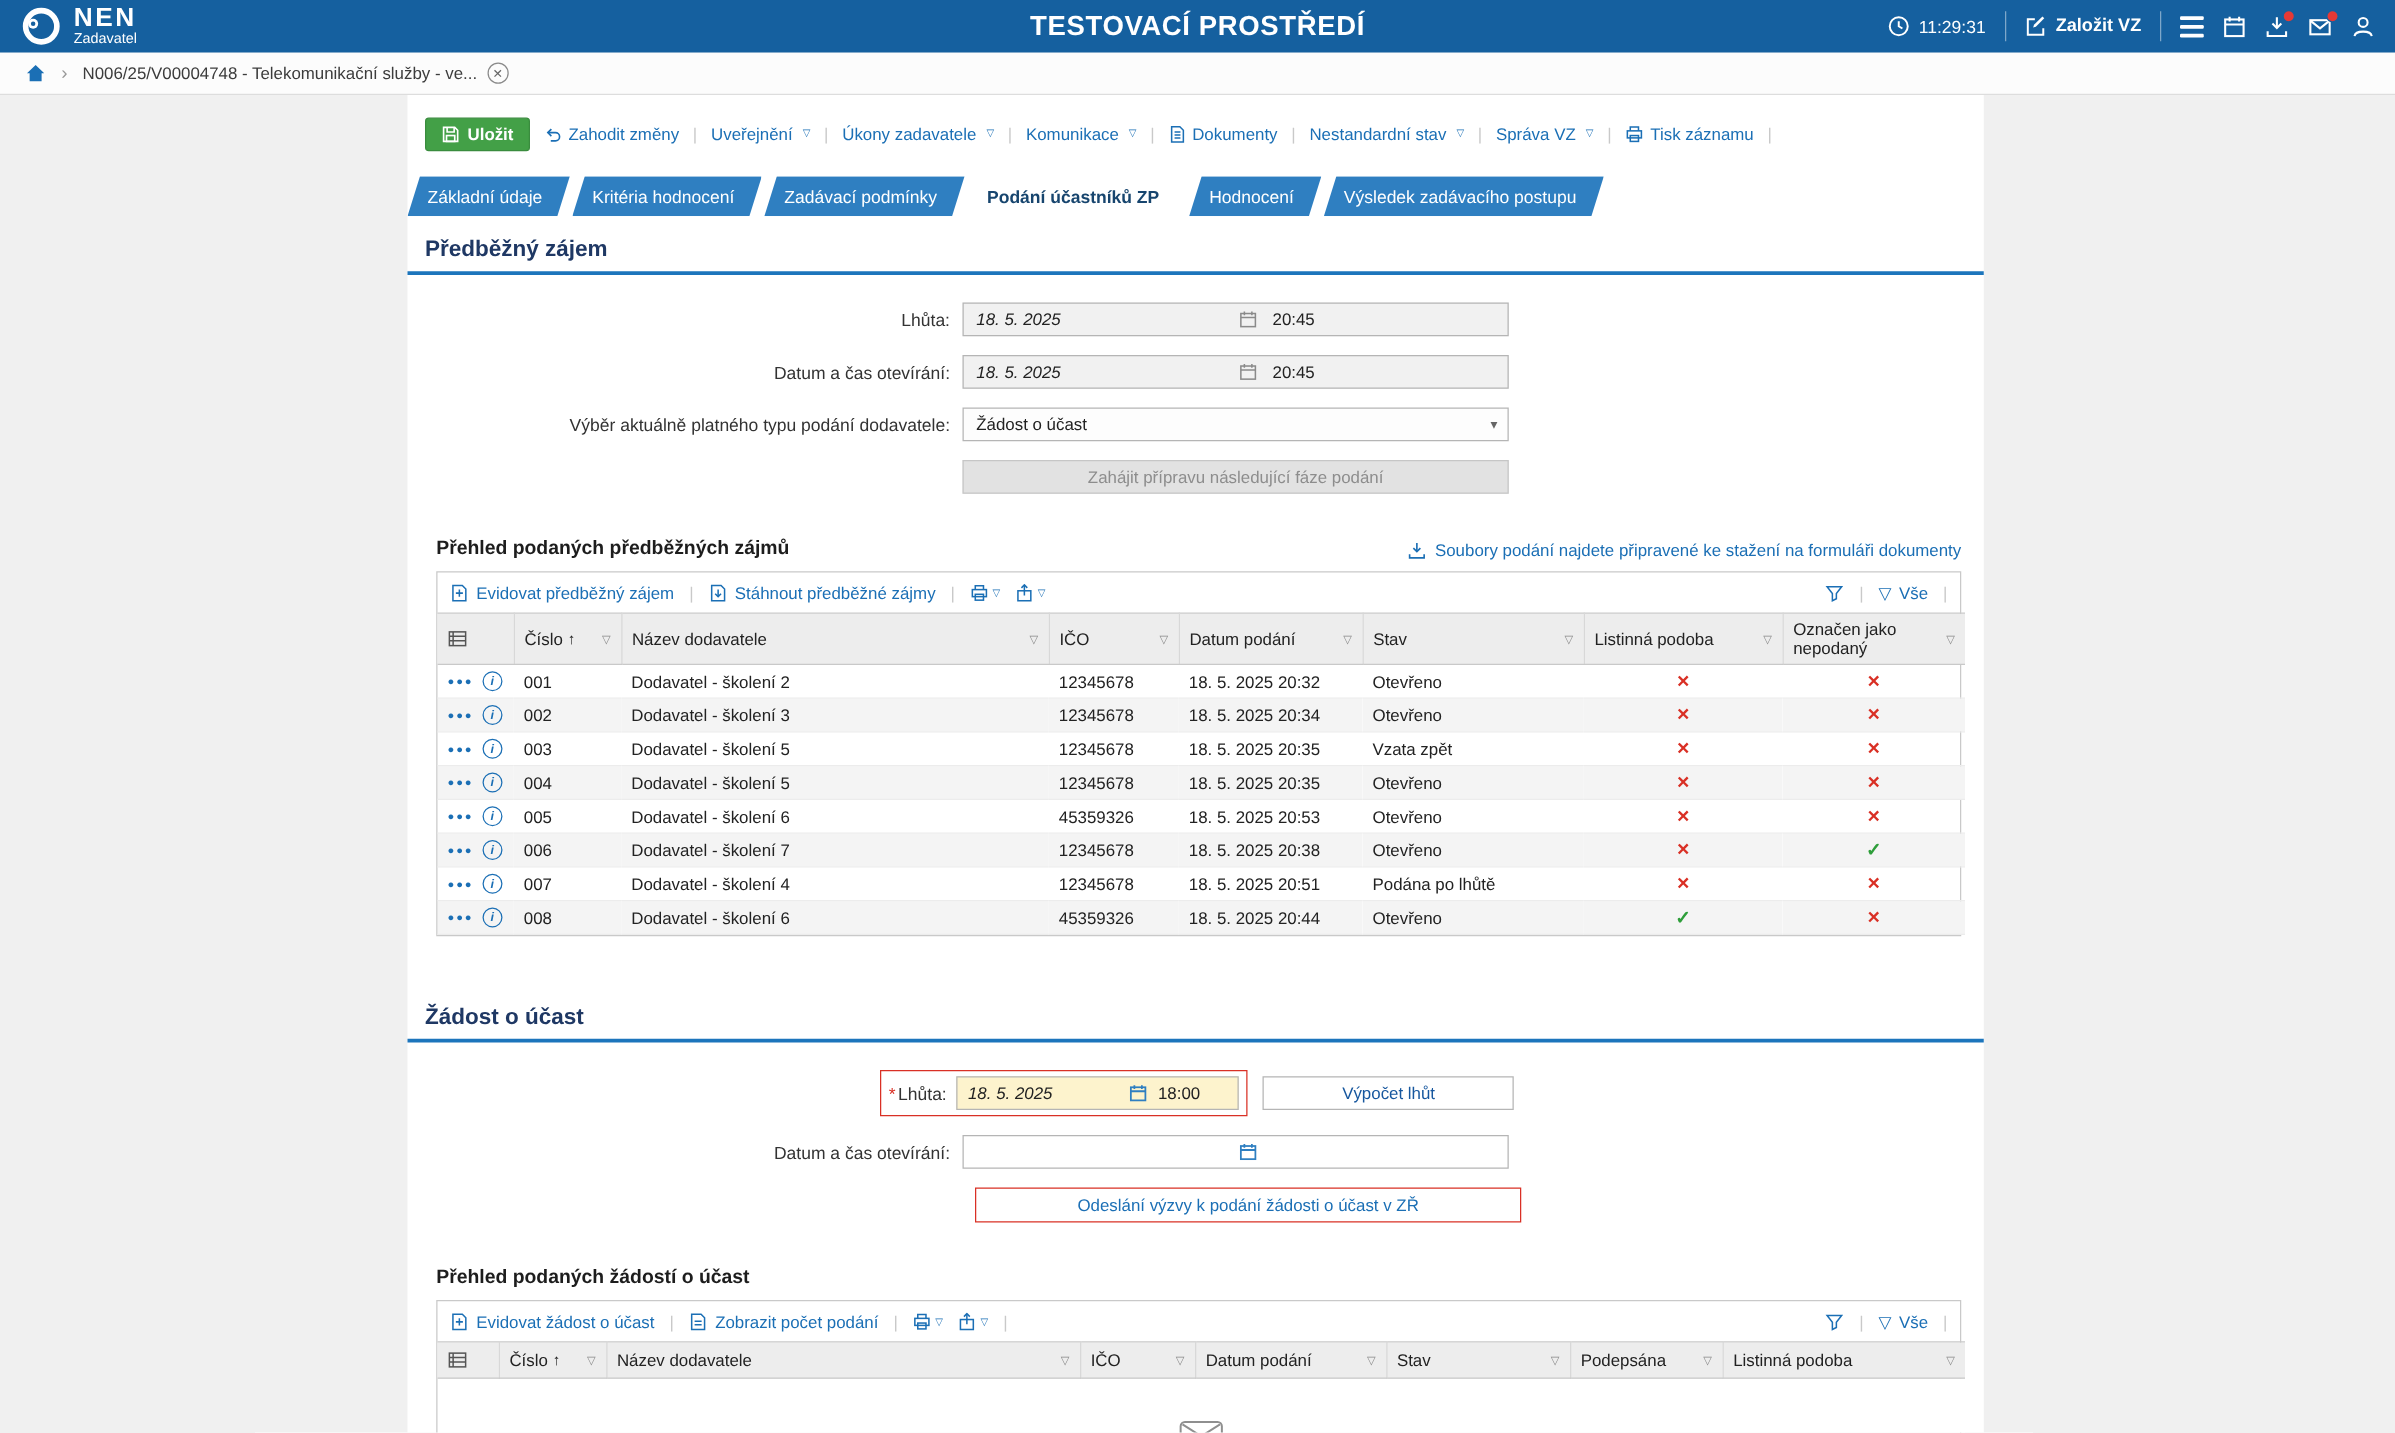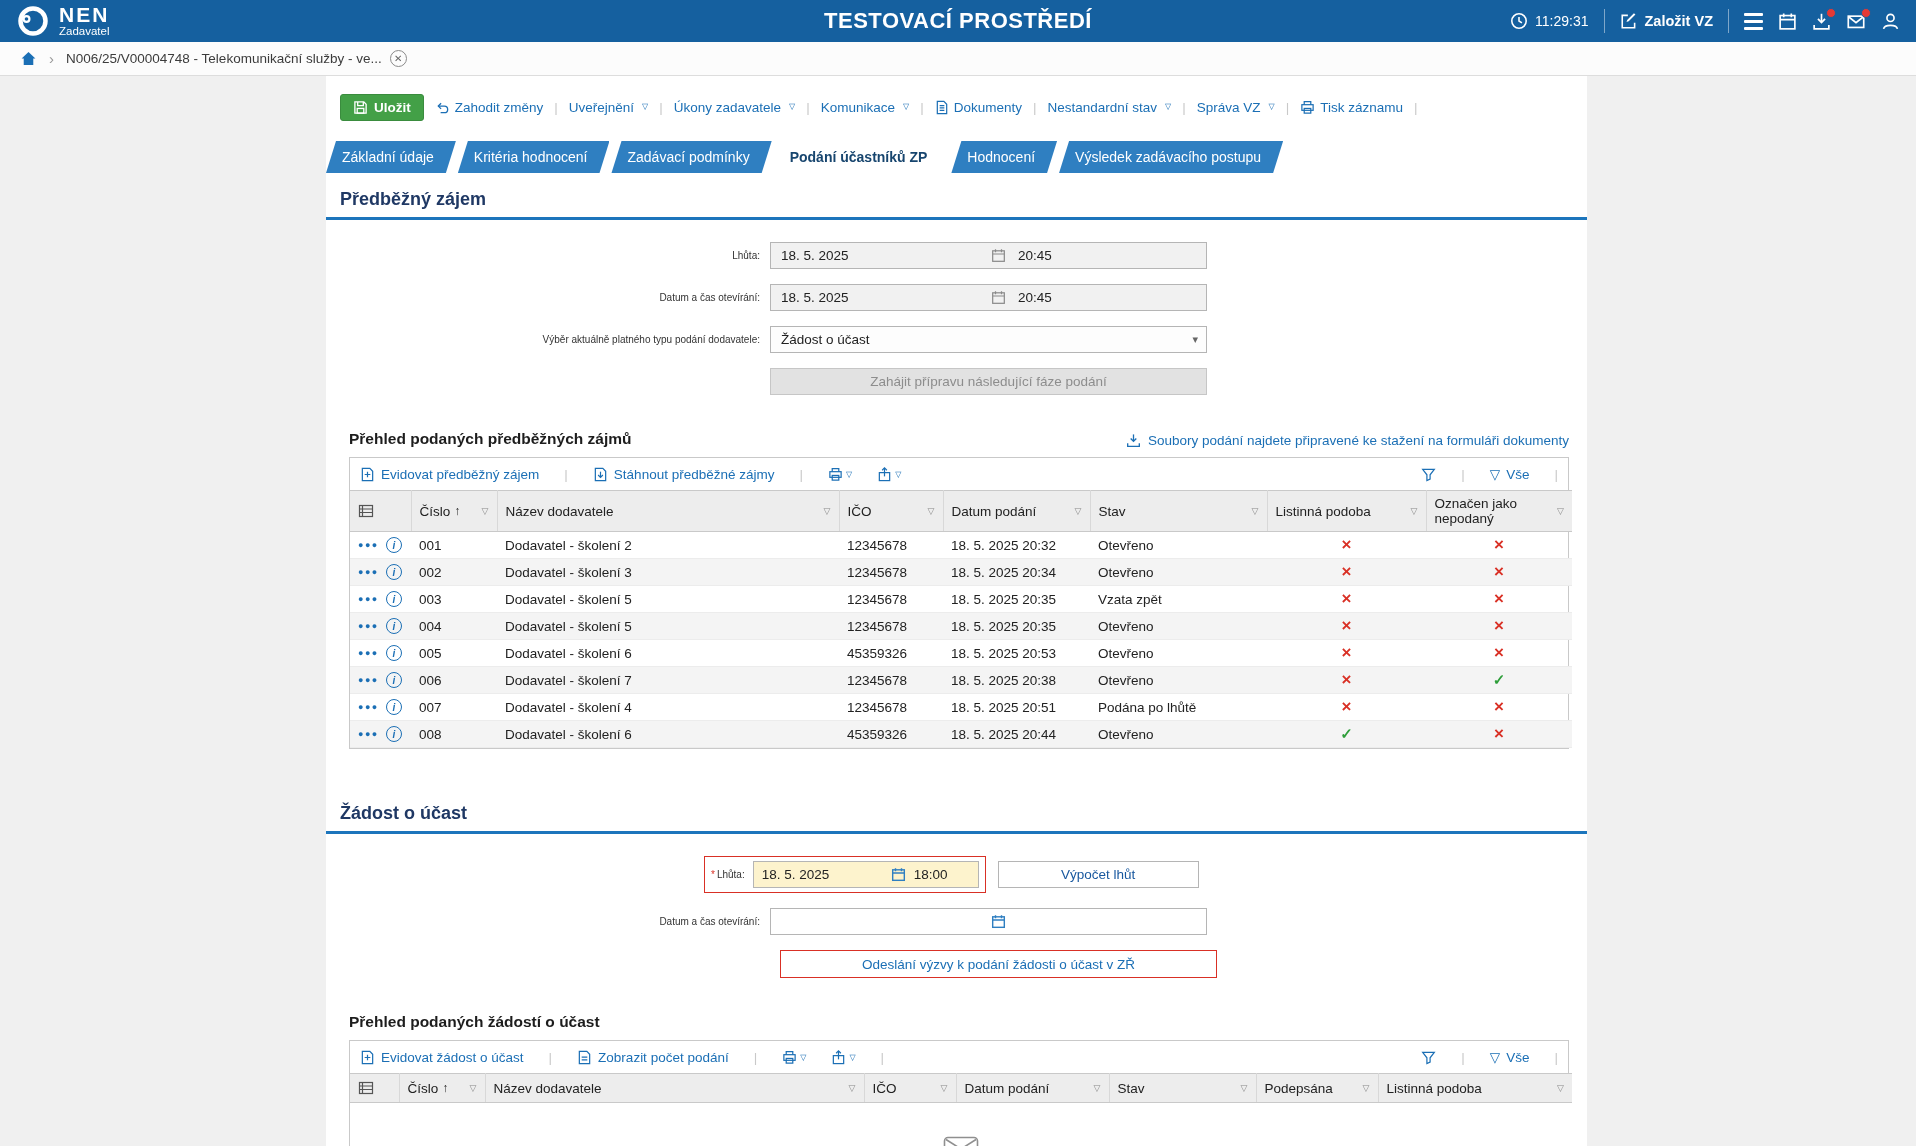--- a/index.html
+++ b/index.html
@@ -83,28 +83,28 @@
   .tab.active{ background:#fff; color:#17456e; font-weight:bold; }
 
   
   .section-head{ padding:16px 0 0; }
   .section-title{ font-size:18px; font-weight:bold; color:var(--navy); padding:0 0 7px 14px; }
   .section-rule{ height:3px; background:#1c75bc; }
 
   
   .form{ padding-top:22px; }
   .form-row{ display:flex; align-items:center; margin-bottom:15px; }
-  .form-label{ width:444px; text-align:right; padding-right:10px; font-size:10px; color:#333; white-space:nowrap; }
+  .form-label{ width:444px; text-align:right; padding-right:10px; font-size:14px; color:#333; white-space:nowrap; }
   .req{ color:var(--error-red); margin-right:2px; }
   .field{
     height:27px; border:1px solid #b5b5b5; background:#f1f1f1;
     display:flex; align-items:center; font-size:13.5px; color:#222;
   }
   .field.dt{ width:437px; }
-  .dt-date{ flex:1; padding:0 10px; }
+  .dt-date{ flex:1; padding:0 10px;font-style:italic; }
   .dt-time{ width:200px; padding:0 12px; }
   .field.select{ width:437px; background:#fdfdfd; }
   .sel-value{ flex:1; padding:0 10px; }
   .sel-caret{ padding:0 8px; color:#666; font-size:11px; }
   .btn-disabled{
     width:437px; height:27px; background:#e2e2e2; border:1px solid #c6c6c6;
     color:#8d8d8d; font-size:13.5px; display:flex; align-items:center; justify-content:center;
   }
   .spacer-378{ width:378px; }
   .req-group{
@@ -125,21 +125,21 @@
     cursor:pointer; margin-left:454px;
   }
   .field.dt.empty{ background:#fff; }
 
   
   .overview-row{ display:flex; justify-content:space-between; align-items:flex-end; padding:20px 18px 9px 23px; }
   .overview-title{ font-weight:bold; font-size:15.5px; color:#1d1d1d; }
   .files-link{ color:var(--link-blue); font-size:13.5px; display:flex; align-items:flex-start; gap:7px; cursor:pointer; }
 
   .grid{ margin:0 18px 0 23px; border:1px solid #c9c9c9; }
-  .grid-toolbar{ display:flex; align-items:center; gap:25px; padding:8px 10px; font-size:13.5px; }
+  .grid-toolbar{ display:flex; align-items:center; gap:12px; padding:8px 10px; font-size:13.5px; }
   .grid-link{ color:var(--link-blue); display:flex; align-items:center; gap:6px; cursor:pointer; white-space:nowrap; }
   .gt-spacer{ flex:1; }
   .icon-btn{ color:var(--link-blue); display:flex; align-items:center; gap:3px; cursor:pointer; }
   .icon-btn .mini-dd{ font-size:8px; }
 
   table{ width:100%; border-collapse:collapse; font-size:13.5px; table-layout:fixed; }
   thead th{
     background:#ededed; border-top:1px solid #c9c9c9; border-bottom:1px solid #c9c9c9;
     border-right:1px solid #d8d8d8; padding:5px 8px; font-weight:normal; text-align:left;
     color:#222; height:29px; cursor:pointer;

